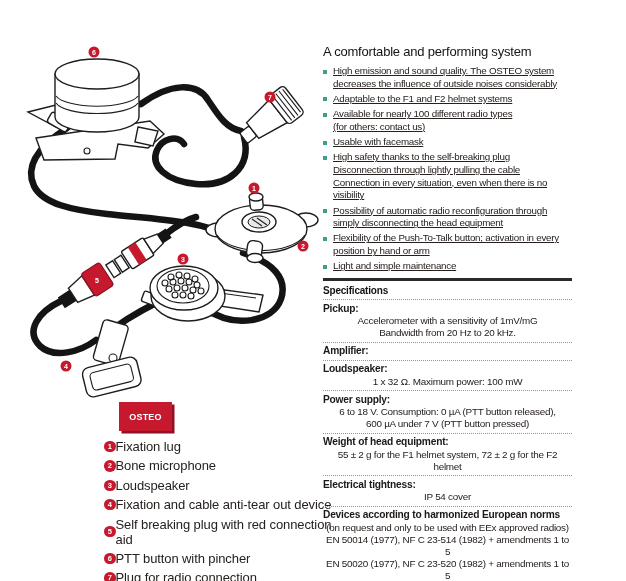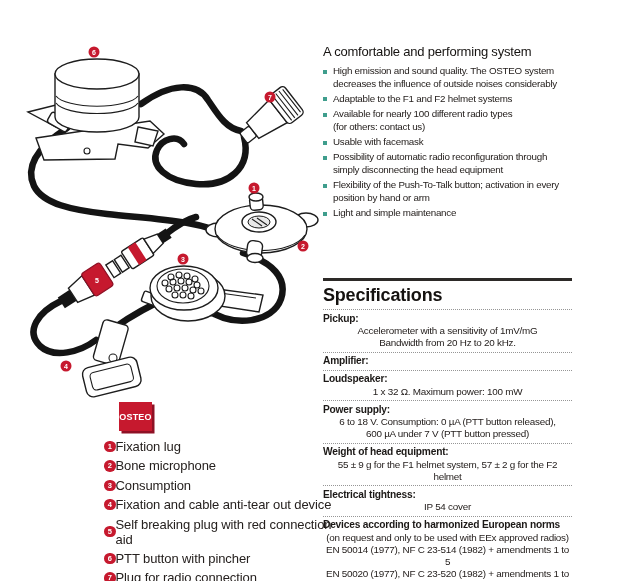--- a/index.html
+++ b/index.html
@@ -6,45 +6,45 @@
   body{
     width:626px;height:581px;background:#ffffff;position:relative;overflow:hidden;
     font-family:"Liberation Sans", sans-serif;color:#26211f;
     -webkit-font-smoothing:antialiased;
   }
   .page{position:absolute;inset:0;}
 
   
   #diagram-wrap{position:absolute;left:0;top:0;width:322px;height:400px;}
   #osteo-logo{
-    position:absolute;left:119px;top:402px;width:33px;height:29px;
+    position:absolute;left:119px;top:402px;width:53px;height:29px;
     background:#c6192e;box-shadow:2.5px 2.5px 0 #8e1125;
     display:flex;align-items:center;justify-content:center;
     color:#fff;font-weight:bold;font-size:9px;letter-spacing:.2px;
   }
 
   
   #legend{position:absolute;left:104px;top:439px;width:230px;}
   .legend-item{display:flex;align-items:center;margin-bottom:4.4px;}
   .legend-num{
     width:11.5px;height:11.5px;border-radius:50%;background:#c6192e;flex:0 0 11.5px;
     color:#fff;font-size:7.5px;font-weight:bold;line-height:11.5px;text-align:center;
   }
   .legend-label{font-size:13px;letter-spacing:-.1px;color:#26211f;}
 
   
   #features{position:absolute;left:323px;top:44px;width:249px;overflow:hidden;height:232px;}
   #features-title{font-size:13px;font-weight:normal;color:#151210;letter-spacing:-.2px;margin:0 0 6px 0;}
-  .bullet-item{position:relative;padding-left:10px;margin-bottom:2.5px;}
+  .bullet-item{position:relative;padding-left:10px;margin-bottom:2.5px;text-decoration:underline;}
   .bullet-square{position:absolute;left:0;top:4.5px;width:4px;height:4px;background:#3f9e8d;}
   .bullet-text{font-size:9.8px;line-height:12.7px;letter-spacing:-.25px;white-space:pre-line;}
 
   #specs{position:absolute;left:323px;top:278px;width:249px;border-top:3px solid #2d2a28;}
   #specs-title{
-    font-size:18px;font-weight:bold;color:#151210;letter-spacing:-.2px;
+    font-size:10px;font-weight:bold;color:#151210;letter-spacing:-.2px;
     padding:4px 0 3px 0;border-bottom:1px dotted #969696;
   }
   .spec-block{padding:2.5px 0;border-bottom:1px dotted #969696;}
   .spec-label{font-size:10.2px;font-weight:bold;line-height:12.2px;letter-spacing:-.2px;color:#1c1917;}
   .spec-lines{font-size:9.9px;line-height:12.2px;letter-spacing:-.25px;white-space:pre-line;color:#26211f;text-align:center;}
 
   svg .outline{fill:#ffffff;stroke:#1d1d1d;stroke-width:1.4;}
   svg .thin{fill:none;stroke:#1d1d1d;stroke-width:1.1;}
   svg .cable{fill:none;stroke:#141414;stroke-width:6.5;stroke-linecap:round;stroke-linejoin:round;}
   svg .marker-circle{fill:#c6192e;}
@@ -190,21 +190,21 @@
     <div class="legend-item">
       <span class="legend-num">1</span>
       <span class="legend-label">Fixation lug</span>
     </div>
     <div class="legend-item">
       <span class="legend-num">2</span>
       <span class="legend-label">Bone microphone</span>
     </div>
     <div class="legend-item">
       <span class="legend-num">3</span>
-      <span class="legend-label">Consumption</span>
+      <span class="legend-label">Loudspeaker</span>
     </div>
     <div class="legend-item">
       <span class="legend-num">4</span>
       <span class="legend-label">Fixation and cable anti-tear out device</span>
     </div>
     <div class="legend-item">
       <span class="legend-num">5</span>
       <span class="legend-label">Self breaking plug with red connection aid</span>
     </div>
     <div class="legend-item">
@@ -230,20 +230,27 @@
       <div class="bullet-text">Adaptable to the F1 and F2 helmet systems</div>
     </div>
     <div class="bullet-item">
       <span class="bullet-square"></span>
       <div class="bullet-text">Available for nearly 100 different radio types
 (for others: contact us)</div>
     </div>
     <div class="bullet-item">
       <span class="bullet-square"></span>
       <div class="bullet-text">Usable with facemask</div>
+    </div>
+    <div class="bullet-item">
+      <span class="bullet-square"></span>
+      <div class="bullet-text">High safety thanks to the self-breaking plug
+Disconnection through lightly pulling the cable
+Connection in every situation, even when there is no
+visibility</div>
     </div>
     <div class="bullet-item">
       <span class="bullet-square"></span>
       <div class="bullet-text">Possibility of automatic radio reconfiguration through
 simply disconnecting the head equipment</div>
     </div>
     <div class="bullet-item">
       <span class="bullet-square"></span>
       <div class="bullet-text">Flexibility of the Push-To-Talk button; activation in every
 position by hand or arm</div>
@@ -269,21 +276,21 @@
       <div class="spec-label">Loudspeaker:</div>
       <div class="spec-lines">1 x 32 Ω. Maximum power: 100 mW</div>
     </div>
     <div class="spec-block">
       <div class="spec-label">Power supply:</div>
       <div class="spec-lines">6 to 18 V. Consumption: 0 µA (PTT button released),
 600 µA under 7 V (PTT button pressed)</div>
     </div>
     <div class="spec-block">
       <div class="spec-label">Weight of head equipment:</div>
-      <div class="spec-lines">55 ± 9 g for the F1 helmet system, 57 ± 2 g for the F2 helmet</div>
+      <div class="spec-lines">55 ± 2 g for the F1 helmet system, 72 ± 2 g for the F2 helmet</div>
     </div>
     <div class="spec-block">
       <div class="spec-label">Electrical tightness:</div>
       <div class="spec-lines">IP 54 cover</div>
     </div>
     <div class="spec-block">
       <div class="spec-label">Devices according to harmonized European norms</div>
       <div class="spec-lines">(on request and only to be used with EEx approved radios)
 EN 50014 (1977), NF C 23-514 (1982) + amendments 1 to 5
 EN 50020 (1977), NF C 23-520 (1982) + amendments 1 to 5

